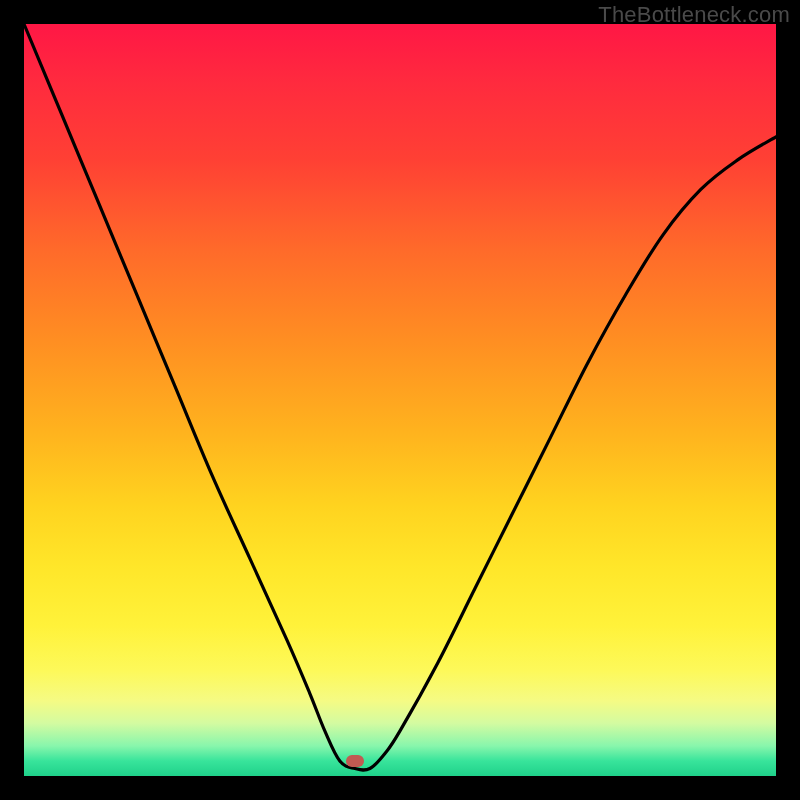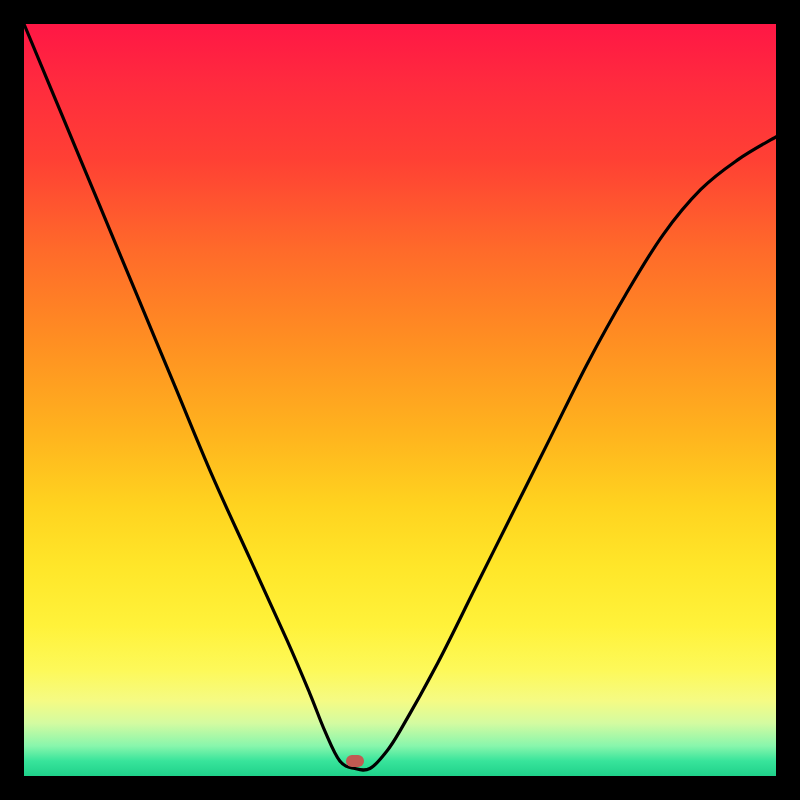--- a/index.html
+++ b/index.html
@@ -64,20 +64,21 @@
     width: 18px;
     height: 12px;
     background: #c15a52;
     border-radius: 6px / 6px;
   }
 </style>
 </head>
 <body>
 
 <div class="frame">
+  <div class="watermark">TheBottleneck.com</div>
 
   <div class="plot">
     <svg class="curve" viewBox="0 0 752 752" preserveAspectRatio="none">
       <path id="curve-path" fill="none" stroke="#000" stroke-width="3.2" stroke-linecap="round" stroke-linejoin="round" d="M 0 0 C 6.768 16.2432, 24.064 57.753600000000006, 37.6 90.24000000000001 C 51.136 122.72640000000001, 61.664 147.99360000000001, 75.2 180.48000000000002 C 88.736 212.96640000000002, 99.264 238.23359999999997, 112.8 270.71999999999997 C 126.336 303.2064, 136.864 328.4736, 150.4 360.96 C 163.936 393.4464, 174.464 420.06719999999996, 188 451.2 C 201.536 482.3328, 212.064 504.14080000000007, 225.6 533.9200000000001 C 239.136 563.6992, 252.3712 592.2752, 263.2 616.64 C 274.0288 641.0047999999999, 278.99199999999996 653.0368, 285.76 669.28 C 292.528 685.5232, 295.3856 694.6976, 300.8 706.88 C 306.2144 719.0624, 310.4256 730.192, 315.84 736.96 C 321.2544 743.7280000000001, 325.4656 743.1264, 330.88 744.48 C 336.2944 745.8336, 340.5056 747.1872, 345.92 744.48 C 351.3344 741.7728000000001, 355.5456 736.2080000000001, 360.96 729.44 C 366.3744 722.672, 366.52479999999997 723.1232, 376 706.88 C 385.47520000000003 690.6368, 400.064 664.9184, 413.6 639.2 C 427.136 613.4816000000001, 437.664 591.072, 451.2 564 C 464.736 536.928, 475.264 515.8720000000001, 488.8 488.8 C 502.336 461.728, 512.864 440.67199999999997, 526.4 413.59999999999997 C 539.9359999999999 386.52799999999996, 550.4639999999999 364.11839999999995, 564 338.4 C 577.5360000000001 312.6816, 588.0640000000001 293.73119999999994, 601.6 270.71999999999997 C 615.136 247.7088, 625.6639999999999 229.51040000000006, 639.1999999999999 210.56000000000006 C 652.736 191.60960000000006, 663.264 178.97599999999994, 676.8000000000001 165.43999999999994 C 690.3360000000001 151.90399999999994, 700.864 144.8352, 714.4 135.36 C 727.9359999999999 125.88480000000004, 745.232 116.86080000000005, 752 112.80000000000007"></path>
     </svg>
     <div id="marker" class="marker" style="left: 321.88px; top: 730.96px;"></div>
   </div>
 </div>
 
 </body></html>

